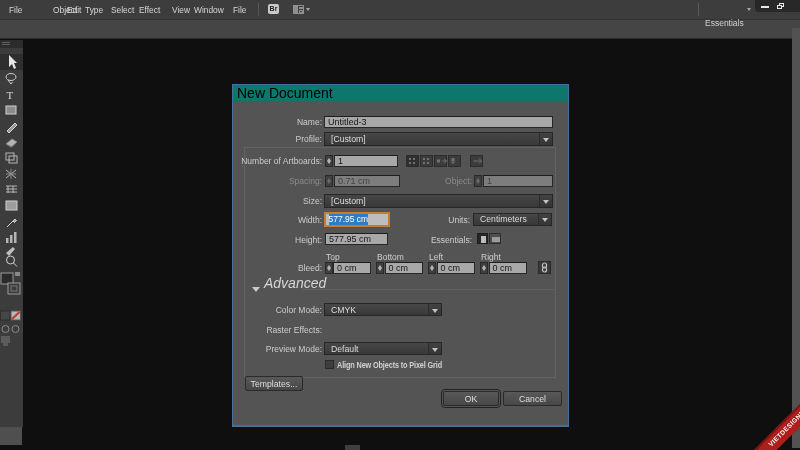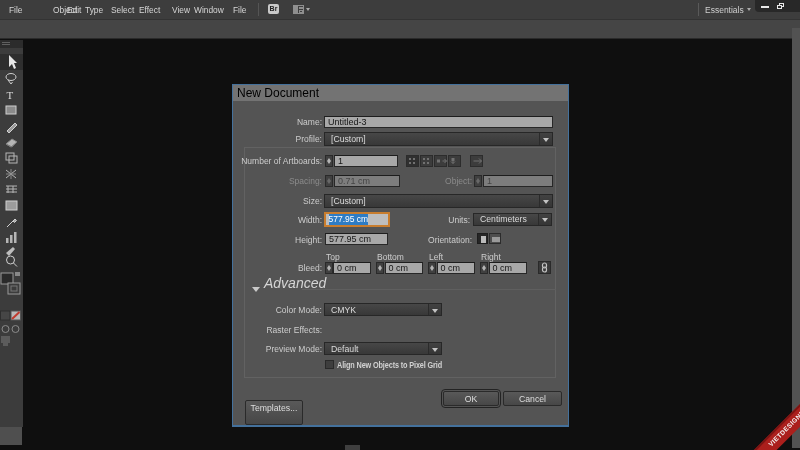--- a/index.html
+++ b/index.html
@@ -17,21 +17,21 @@
 
   
   #toolbar { left:0; top:40px; width:23px; height:387px; background:#3c3c3c; }
   #toolhead { left:0; top:40px; width:23px; height:8px; background:#2c2c2c; }
 
   
   #rstrip { left:792px; top:28px; width:8px; height:420px; background:#525252; }
 
   
   #dialog { left:232px; top:84px; width:337px; height:343px; background:#545454; border:1px solid #44719c; border-bottom-width:2px; }
-  #dtitle { left:0; top:0; width:335px; height:16px; background:#737373; color:#000; font-size:12px; line-height:16px; padding-left:4px; }
+  #dtitle { left:0; top:0; width:335px; height:16px; background:#0f766e; color:#000; font-size:14px; line-height:16px; padding-left:4px; }
 
   .lbl { position:absolute; font-size:8.5px; color:#cdcdcd; text-align:right; white-space:nowrap; }
   .lbl.dis { color:#8b8b8b; }
 
   .tin { position:absolute; background:#a8a8a8; border:1px solid #272727; border-top-color:#1d1d1d; color:#161616; font-size:9px; white-space:nowrap; line-height:10px; padding:0 0 0 3px; }
   .tin.dis { background:#7d7d7d; color:#454545; }
 
   .dd { position:absolute; background:linear-gradient(#474747,#383838); border:1px solid #272727; color:#dcdcdc; font-size:8.7px; }
   .dd .txt { position:absolute; left:6px; top:50%; transform:translateY(-50%); white-space:nowrap; }
   .dd .arr { position:absolute; right:0; top:0; bottom:0; width:13px; border-left:1px solid #2b2b2b; background:linear-gradient(#424242,#353535); }
@@ -73,21 +73,21 @@
   <div class="abs" style="left:268px;top:4px;width:11px;height:10px;background:#c9c9c9;border-radius:2px;color:#222;font-size:7px;font-weight:bold;text-align:center;line-height:10px;">Br</div>
 
   <div class="abs" style="left:293px;top:5px;width:11px;height:9px;border:1px solid #8f8f8f;">
       <div style="position:absolute;left:0;top:0;width:3.5px;height:7px;background:#8f8f8f;"></div>
       <div style="position:absolute;left:4.5px;top:0.5px;width:4px;height:2.5px;border:1px solid #8f8f8f;"></div>
       <div style="position:absolute;left:4.5px;top:4px;width:4px;height:2.5px;border:1px solid #8f8f8f;"></div>
     </div>
   <div class="abs" style="left:306px;top:8px;border:2.5px solid transparent;border-top:3.5px solid #aaa;"></div>
 
   <div class="abs" style="left:698px;top:3px;width:1px;height:13px;background:#5a5a5a;"></div>
-  <div class="mitem" style="left:705px;color:#cfcfcf;font-size:8.5px;">Essentials</div>
+  <div class="mitem" style="left:705px;color:#cfcfcf;font-size:8.5px;margin-top:13px;">Essentials</div>
   <div class="abs" style="left:747px;top:8px;border:2.5px solid transparent;border-top:3.5px solid #aaa;"></div>
 
   <div class="abs" id="winctl"></div>
   <div class="abs" style="left:761px;top:6px;width:8px;height:2px;background:#e8e8e8;"></div>
   <div class="abs" style="left:779px;top:3px;width:5px;height:4px;border:1px solid #e8e8e8;"></div>
   <div class="abs" style="left:777px;top:5px;width:5px;height:4px;border:1px solid #e8e8e8;background:#282828;"></div>
 
   <div class="abs" id="toolbar"></div>
   <div class="abs" id="toolhead"></div>
   <div class="abs" style="left:2px;top:42px;width:8px;height:1px;background:#606060;"></div>
@@ -232,21 +232,21 @@
     <div style="position:absolute;left:3px;top:0px;bottom:0px;width:39px;background:#2e7cc4;color:#fff;font-size:8.5px;line-height:11px;white-space:nowrap;overflow:hidden;">577.95 cm</div>
   </div>
   <div class="lbl" style="right:330px;top:215px;">Units:</div>
   <div class="dd" style="left:473px;top:213px;width:79px;height:12.5px;">
       <span class="txt">Centimeters</span>
       <span class="arr"></span>
     </div>
 
   <div class="lbl" style="right:478px;top:235px;">Height:</div>
   <div class="tin" style="left:325px;top:233px;width:63px;height:12px;line-height:11px;">577.95 cm</div>
-  <div class="lbl" style="right:328px;top:235px;">Orientation:</div>
+  <div class="lbl" style="right:328px;top:235px;">Essentials:</div>
   <div class="abs" style="left:477px;top:233px;width:11px;height:11px;background:#262626;border:1px solid #1d1d1d;">
       <div style="position:absolute;left:2.5px;top:1.5px;width:5px;height:7px;background:#bbb;"></div>
     </div>
   <div class="abs" style="left:489px;top:233px;width:12px;height:11px;background:#4e4e4e;border:1px solid #2c2c2c;">
       <div style="position:absolute;left:1.5px;top:2.5px;width:8px;height:5px;background:#9a9a9a;"></div>
     </div>
 
   <div class="lbl" style="right:478px;top:263px;">Bleed:</div>
   <div class="lbl" style="left:326px;top:252px;text-align:left;">Top</div>
   <div class="lbl" style="left:377px;top:252px;text-align:left;">Bottom</div>
@@ -283,19 +283,19 @@
 
   <div class="lbl" style="right:478px;top:344px;">Preview Mode:</div>
   <div class="dd" style="left:324px;top:342px;width:118px;height:13px;">
       <span class="txt">Default</span>
       <span class="arr"></span>
     </div>
 
   <div class="abs" style="left:325px;top:359.5px;width:9px;height:9px;background:#3e3e3e;border:1px solid #2a2a2a;"></div>
   <div class="abs" style="left:337px;top:359.5px;font-size:8.3px;font-weight:bold;color:#d2d2d2;letter-spacing:-0.15px;transform:scaleX(.88);transform-origin:0 50%;">Align New Objects to Pixel Grid</div>
 
-  <div class="btn" style="left:245px;top:400px;width:58px;height:25px;line-height:14px;">Templates...</div>
+  <div class="btn" style="left:245px;top:376px;width:58px;height:15px;line-height:14px;">Templates...</div>
   <div class="btn" style="left:443px;top:391px;width:56px;height:15px;line-height:14px;outline:1px solid #232323;outline-offset:1px;">OK</div>
   <div class="btn" style="left:503px;top:391px;width:59px;height:15px;line-height:14px;">Cancel</div>
 
   <div class="abs" id="ribbon">VIETDESIGNER</div>
 
 </div>
 
 </body></html>

